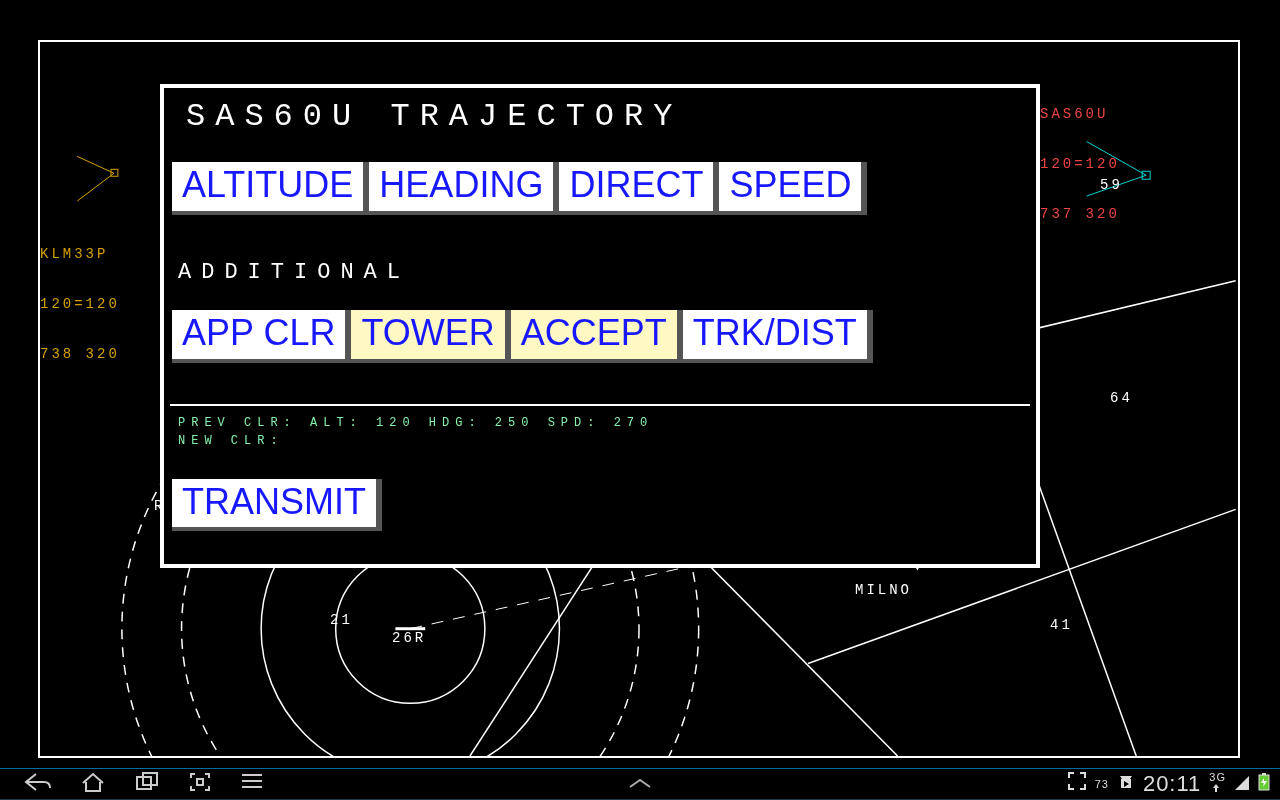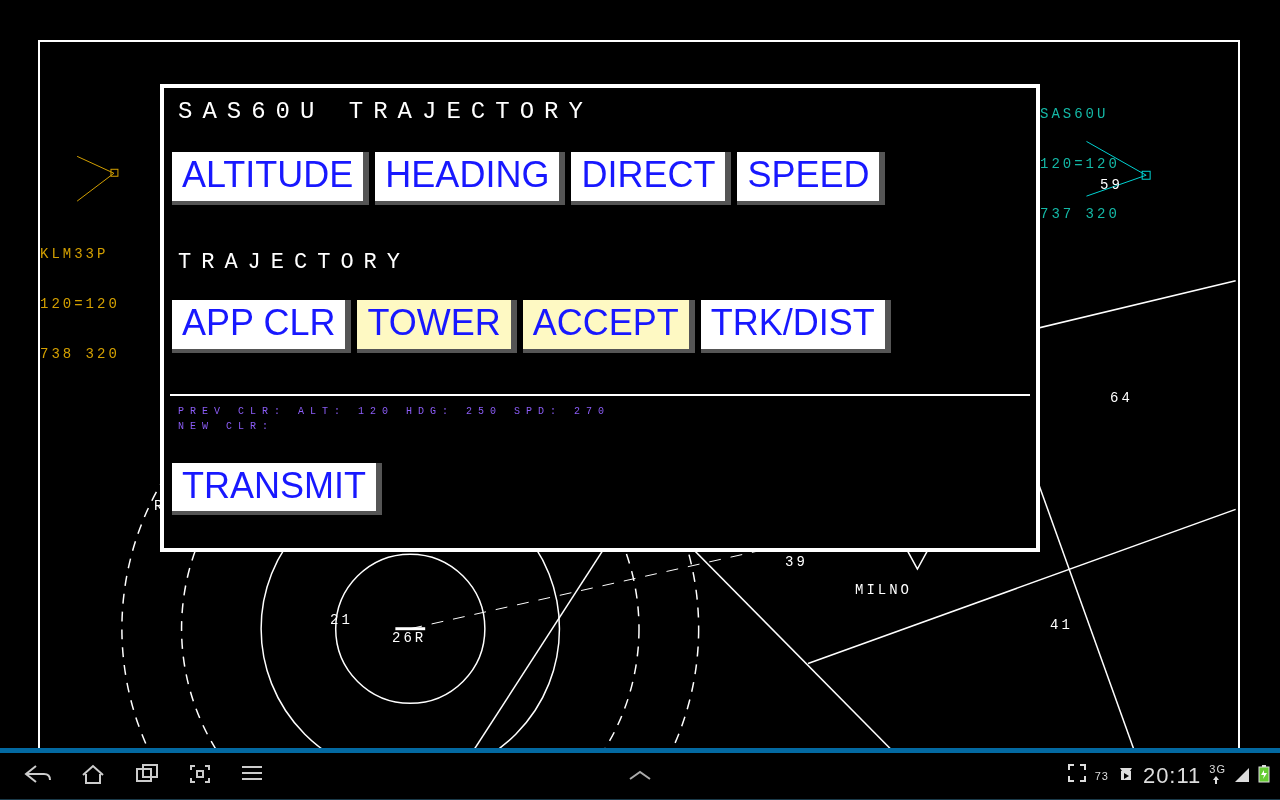--- a/index.html
+++ b/index.html
@@ -33,44 +33,44 @@
   }
   
   .flight-label {
     position: absolute;
     font-family: "Courier New", monospace;
     font-size: 14px;
     letter-spacing: 3px;
     white-space: pre;
     line-height: 1.2;
   }
-  .cyan { color: #14b8a6; }
+  .cyan { color: #ef4444; }
   .amber { color: #d4a000; }
   
   .dialog {
     position: absolute;
     left: 160px;
     top: 84px;
     width: 880px;
     background: #000;
     border: 4px solid #fff;
     padding: 8px 6px 12px 6px;
   }
   
   .dialog-title {
     color: #fff;
     font-family: "Courier New", monospace;
-    font-size: 24px;
+    font-size: 32px;
     letter-spacing: 10px;
     padding: 2px 4px 10px 8px;
+    margin-left: 8px;
   }
   
   .btn-row {
     display: flex;
-    gap: 6px;
     margin-bottom: 4px;
     padding: 17px 2px;
   }
   
   .btn {
     background: #fff;
     color: #1818ff;
     font-family: Verdana, Arial, sans-serif;
     font-size: 36px;
     font-weight: 400;
@@ -95,35 +95,35 @@
     padding: 24px 4px 8px 8px;
   }
   
   .divider {
     border: none;
     border-top: 2px solid #fff;
     margin: 24px 0 8px 0;
   }
   
   .clr-text {
-    color: #8b5cf6;
-    font-family: "Courier New", monospace;
-    font-size: 10px;
+    color: #86efac;
+    font-family: "Courier New", monospace;
+    font-size: 12px;
     letter-spacing: 6px;
     padding: 2px 8px;
     white-space: pre;
   }
   
   .android-bar {
     position: absolute;
     left: 0;
     bottom: 0;
     width: 1280px;
-    height: 52px;
-    border-top: 5px solid #0369a1;
+    height: 32px;
+    border-top: 1px solid #0369a1;
     border-bottom: 1px solid #1a3a4a;
     background: #000;
     display: flex;
     align-items: center;
     color: #bbb;
     font-family: Arial, sans-serif;
   }
   .nav-icons { display: flex; gap: 28px; padding-left: 24px; }
   .nav-icons span, .nav-icons svg { color: #ccc; }
   .center-caret {
@@ -201,21 +201,21 @@
 
 <div class="dialog">
   <div class="dialog-title">SAS60U TRAJECTORY</div>
   <div class="btn-row">
     <button class="btn">ALTITUDE</button>
     <button class="btn">HEADING</button>
     <button class="btn">DIRECT</button>
     <button class="btn">SPEED</button>
   </div>
 
-  <div class="section-label">TRAJECTORY</div>
+  <div class="section-label">ADDITIONAL</div>
   <div class="btn-row">
     <button class="btn">APP CLR</button>
     <button class="btn disabled">TOWER</button>
     <button class="btn disabled">ACCEPT</button>
     <button class="btn">TRK/DIST</button>
   </div>
 
   <hr class="divider">
   <div class="clr-text">PREV CLR: ALT: 120 HDG: 250 SPD: 270</div>
   <div class="clr-text">NEW CLR:</div>

